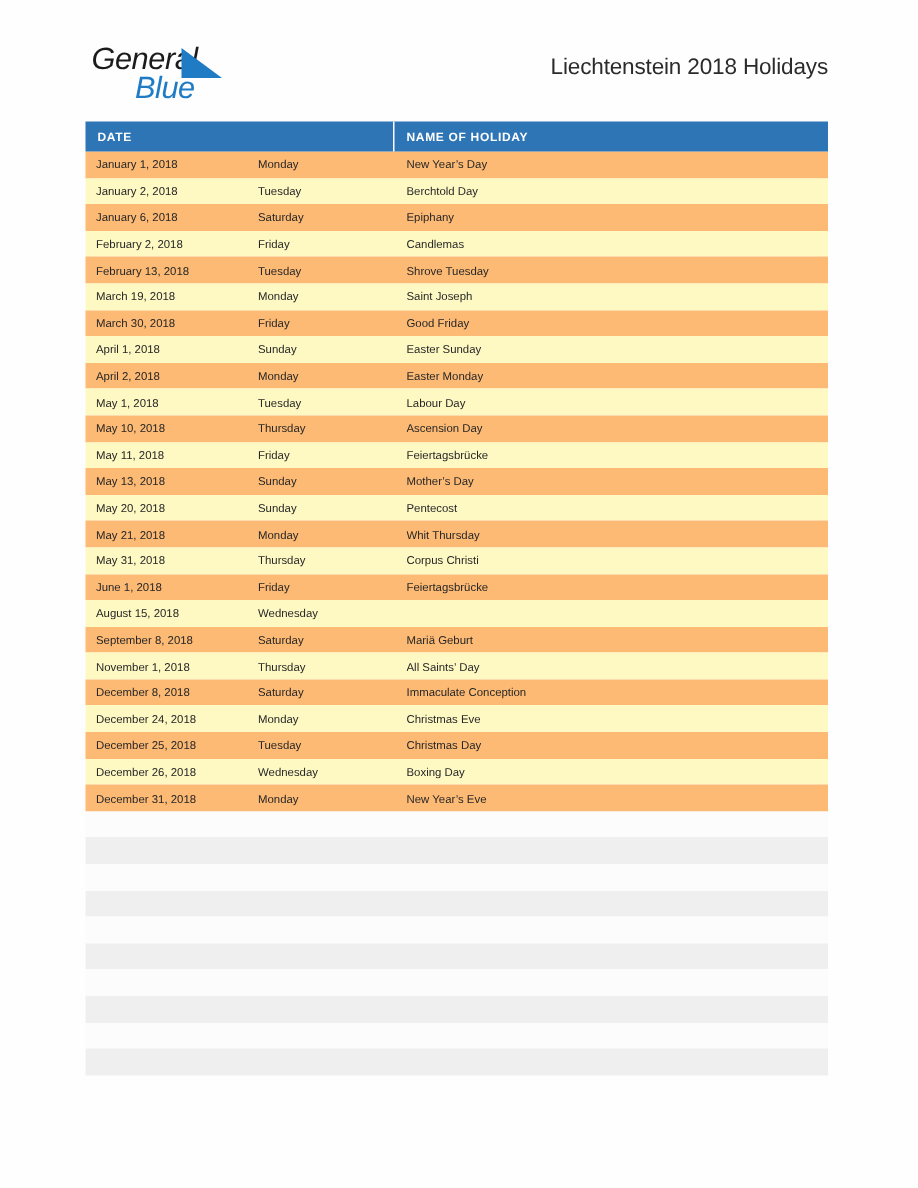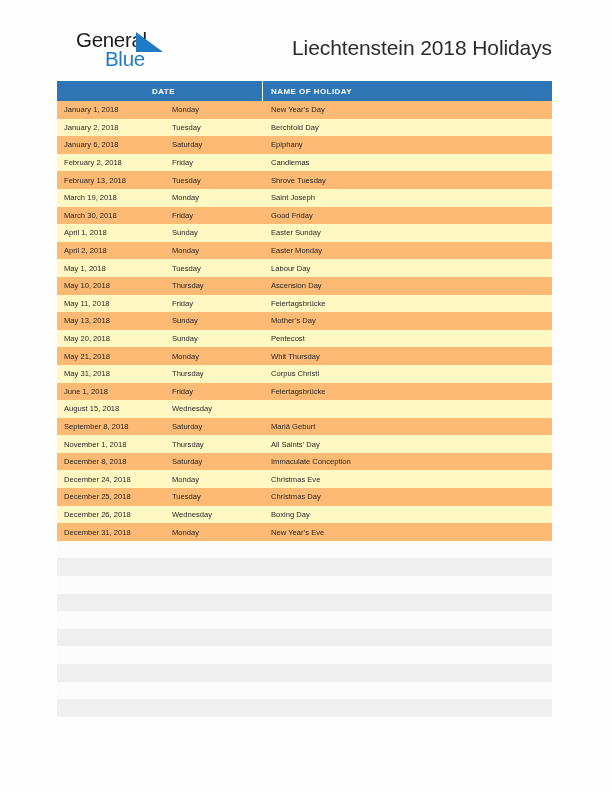--- a/index.html
+++ b/index.html
@@ -28,24 +28,25 @@
   .header {
     position: absolute;
     left: 0;
     top: 0;
     width: 612px;
     height: 80px;
   }
 
   .logo {
     position: absolute;
-    left: 76px;
+    left: 61px;
     top: 30px;
     width: 110px;
     height: 42px;
+    font-style: italic;
   }
   .logo-general {
     position: absolute;
     left: 0;
     top: 0;
     font-size: 20.5px;
     letter-spacing: -0.3px;
     color: #1b1b1b;
     font-family: "Liberation Sans", sans-serif;
     line-height: 20px;
@@ -67,42 +68,41 @@
     letter-spacing: -0.3px;
     color: #1f7bc4;
     line-height: 20px;
     font-family: "Liberation Sans", sans-serif;
   }
 
   .page-title {
     position: absolute;
     right: 60px;
     top: 36px;
-    font-size: 21px;
+    font-size: 15px;
     color: #2b2b2b;
     letter-spacing: -0.1px;
     white-space: nowrap;
     font-family: "Liberation Sans", sans-serif;
   }
 
   
   .table {
     position: absolute;
     left: 57px;
     top: 81px;
     width: 495px;
   }
 
   .thead {
     position: relative;
     height: 20px;
     background: #2e75b6;
     display: flex;
     align-items: center;
-    text-align: center;
   }
   .th {
     font-size: 8px;
     font-weight: bold;
     color: #ffffff;
     letter-spacing: 0.45px;
     text-transform: uppercase;
     font-family: "Liberation Sans", sans-serif;
     white-space: nowrap;
   }

